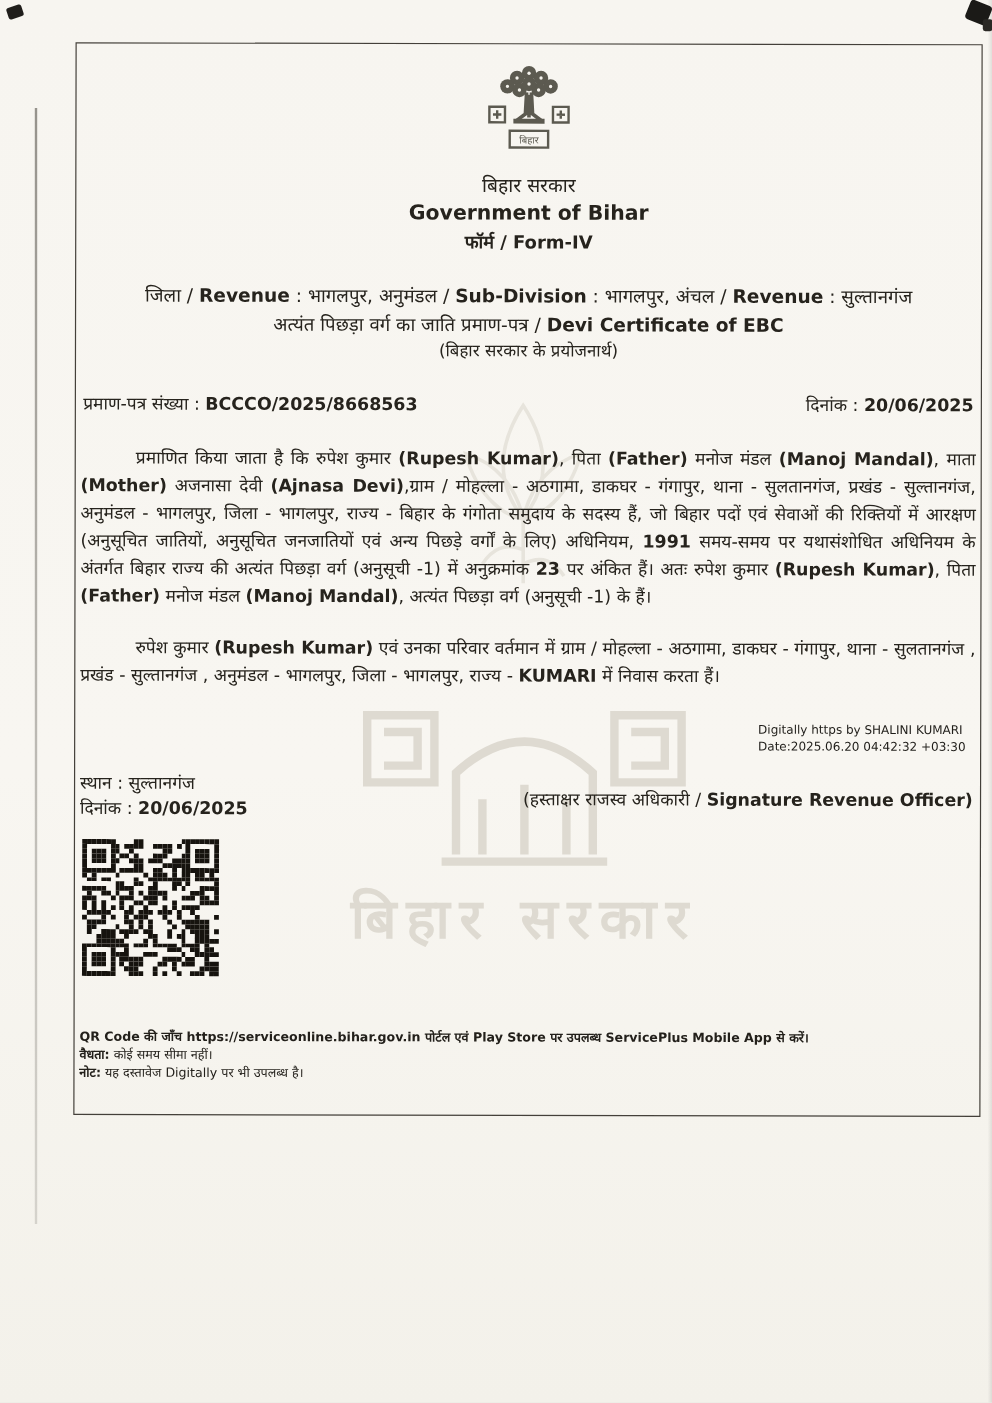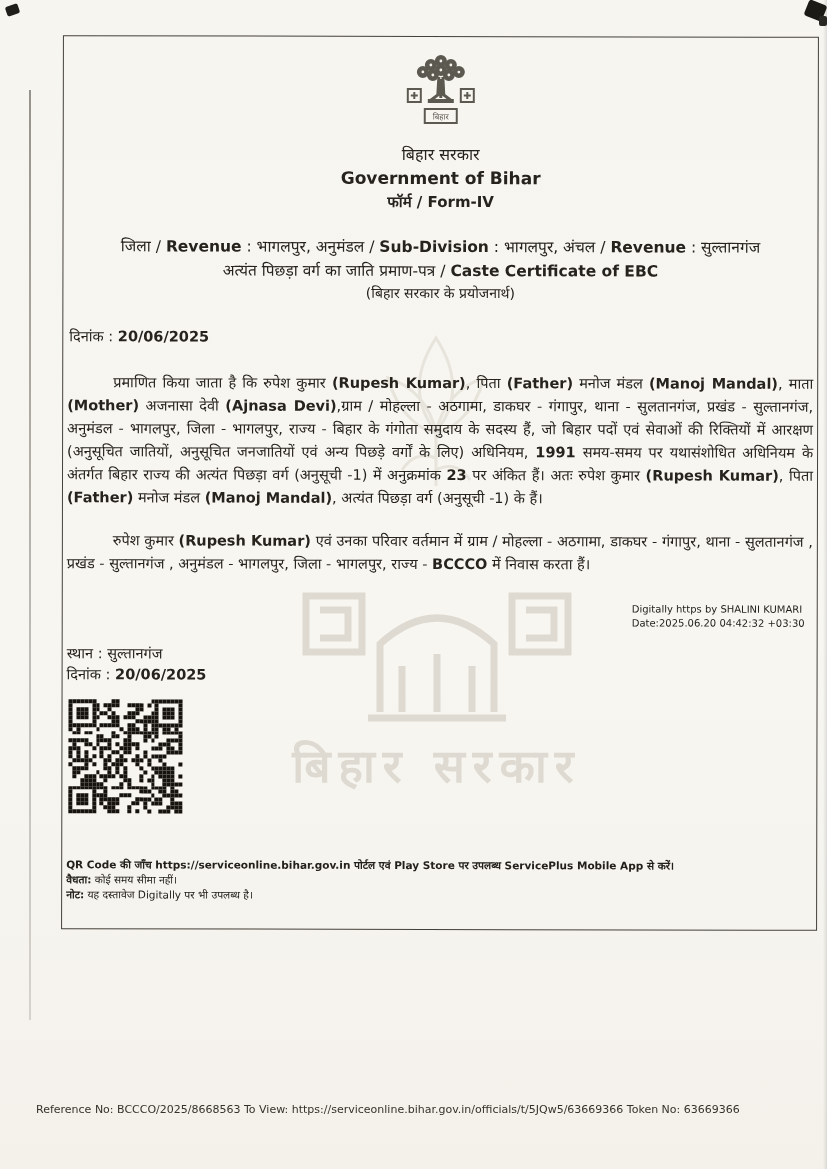--- a/index.html
+++ b/index.html
@@ -115,42 +115,44 @@
         <rect x="20" y="60" width="32" height="14" fill="none" stroke="#5c5a50" stroke-width="2"></rect>
         <text x="36" y="70.5" text-anchor="middle" font-size="8" fill="#5c5a50" font-family="DejaVu Sans, sans-serif">बिहार</text>
       </svg>
     </div>
 
     <div class="center org-hi">बिहार सरकार</div>
     <div class="center org-en">Government of Bihar</div>
     <div class="center form-no">फॉर्म / Form-IV</div>
 
     <div class="center district"><span>जिला / </span><b>Revenue</b><span> : भागलपुर, अनुमंडल / </span><b>Sub-Division</b><span> : भागलपुर, अंचल / </span><b>Revenue</b><span> : सुल्तानगंज</span></div>
-    <div class="center cert-title"><span>अत्यंत पिछड़ा वर्ग का जाति प्रमाण-पत्र / </span><b>Caste Certificate of EBC</b></div>
+    <div class="center cert-title"><span>अत्यंत पिछड़ा वर्ग का जाति प्रमाण-पत्र / </span><b>Devi Certificate of EBC</b></div>
     <div class="center purpose">(बिहार सरकार के प्रयोजनार्थ)</div>
 
     <div class="meta-row">
+      <div><span>प्रमाण-पत्र संख्या : </span><b>BCCCO/2025/8668563</b></div>
       <div><span>दिनांक : </span><b>20/06/2025</b></div>
     </div>
 
     <div class="para para1"><span>प्रमाणित किया जाता है कि रुपेश कुमार </span><b>(Rupesh Kumar)</b><span>, पिता </span><b>(Father)</b><span> मनोज मंडल </span><b>(Manoj Mandal)</b><span>, माता </span><b>(Mother)</b><span> अजनासा देवी </span><b>(Ajnasa Devi)</b><span>,ग्राम / मोहल्ला - अठगामा, डाकघर - गंगापुर, थाना - सुलतानगंज, प्रखंड - सुल्तानगंज, अनुमंडल - भागलपुर, जिला - भागलपुर, राज्य - बिहार के गंगोता समुदाय के सदस्य हैं, जो बिहार पदों एवं सेवाओं की रिक्तियों में आरक्षण (अनुसूचित जातियों, अनुसूचित जनजातियों एवं अन्य पिछड़े वर्गों के लिए) अधिनियम, </span><b>1991</b><span> समय-समय पर यथासंशोधित अधिनियम के अंतर्गत बिहार राज्य की अत्यंत पिछड़ा वर्ग (अनुसूची -1) में अनुक्रमांक </span><b>23</b><span> पर अंकित हैं। अतः रुपेश कुमार </span><b>(Rupesh Kumar)</b><span>, पिता </span><b>(Father)</b><span> मनोज मंडल </span><b>(Manoj Mandal)</b><span>, अत्यंत पिछड़ा वर्ग (अनुसूची -1) के हैं।</span></div>
-    <div class="para para2"><span>रुपेश कुमार </span><b>(Rupesh Kumar)</b><span> एवं उनका परिवार वर्तमान में ग्राम / मोहल्ला - अठगामा, डाकघर - गंगापुर, थाना - सुलतानगंज , प्रखंड - सुल्तानगंज , अनुमंडल - भागलपुर, जिला - भागलपुर, राज्य - </span><b>BCCCO</b><span> में निवास करता हैं।</span></div>
+    <div class="para para2"><span>रुपेश कुमार </span><b>(Rupesh Kumar)</b><span> एवं उनका परिवार वर्तमान में ग्राम / मोहल्ला - अठगामा, डाकघर - गंगापुर, थाना - सुलतानगंज , प्रखंड - सुल्तानगंज , अनुमंडल - भागलपुर, जिला - भागलपुर, राज्य - </span><b>KUMARI</b><span> में निवास करता हैं।</span></div>
 
     <div class="digital">
       <div class="inner">
         <div>Digitally https by SHALINI KUMARI</div>
         <div>Date:2025.06.20 04:42:32 +03:30</div>
       </div>
     </div>
 
     <div class="sig-row">
       <div class="sig-left">
         <div><span>स्थान : </span><span>सुल्तानगंज</span></div>
         <div><span>दिनांक : </span><b>20/06/2025</b></div>
       </div>
+      <div class="officer"><span>(हस्ताक्षर राजस्व अधिकारी / </span><b>Signature Revenue Officer)</b></div>
     </div>
 
     <div class="qr">
         <i style="grid-area: 1 / 1;"></i>
         <i style="grid-area: 1 / 2;"></i>
         <i style="grid-area: 1 / 3;"></i>
         <i style="grid-area: 1 / 4;"></i>
         <i style="grid-area: 1 / 5;"></i>
         <i style="grid-area: 1 / 6;"></i>
         <i style="grid-area: 1 / 7;"></i>
@@ -592,15 +594,14 @@
       </div>
 
     <div class="notes">
       <div class="note1">QR Code की जाँच https://serviceonline.bihar.gov.in पोर्टल एवं Play Store पर उपलब्ध ServicePlus Mobile App से करें।</div>
       <div><b>वैधता:</b><span> कोई समय सीमा नहीं।</span></div>
       <div><b>नोट:</b><span> यह दस्तावेज Digitally पर भी उपलब्ध है।</span></div>
     </div>
 
   </div>
 
-  <div class="footer-line">Reference No: BCCCO/2025/8668563 To View: https://serviceonline.bihar.gov.in/officials/t/5JQw5/63669366 Token No: 63669366</div>
 
 </div>
 
 </body></html>

